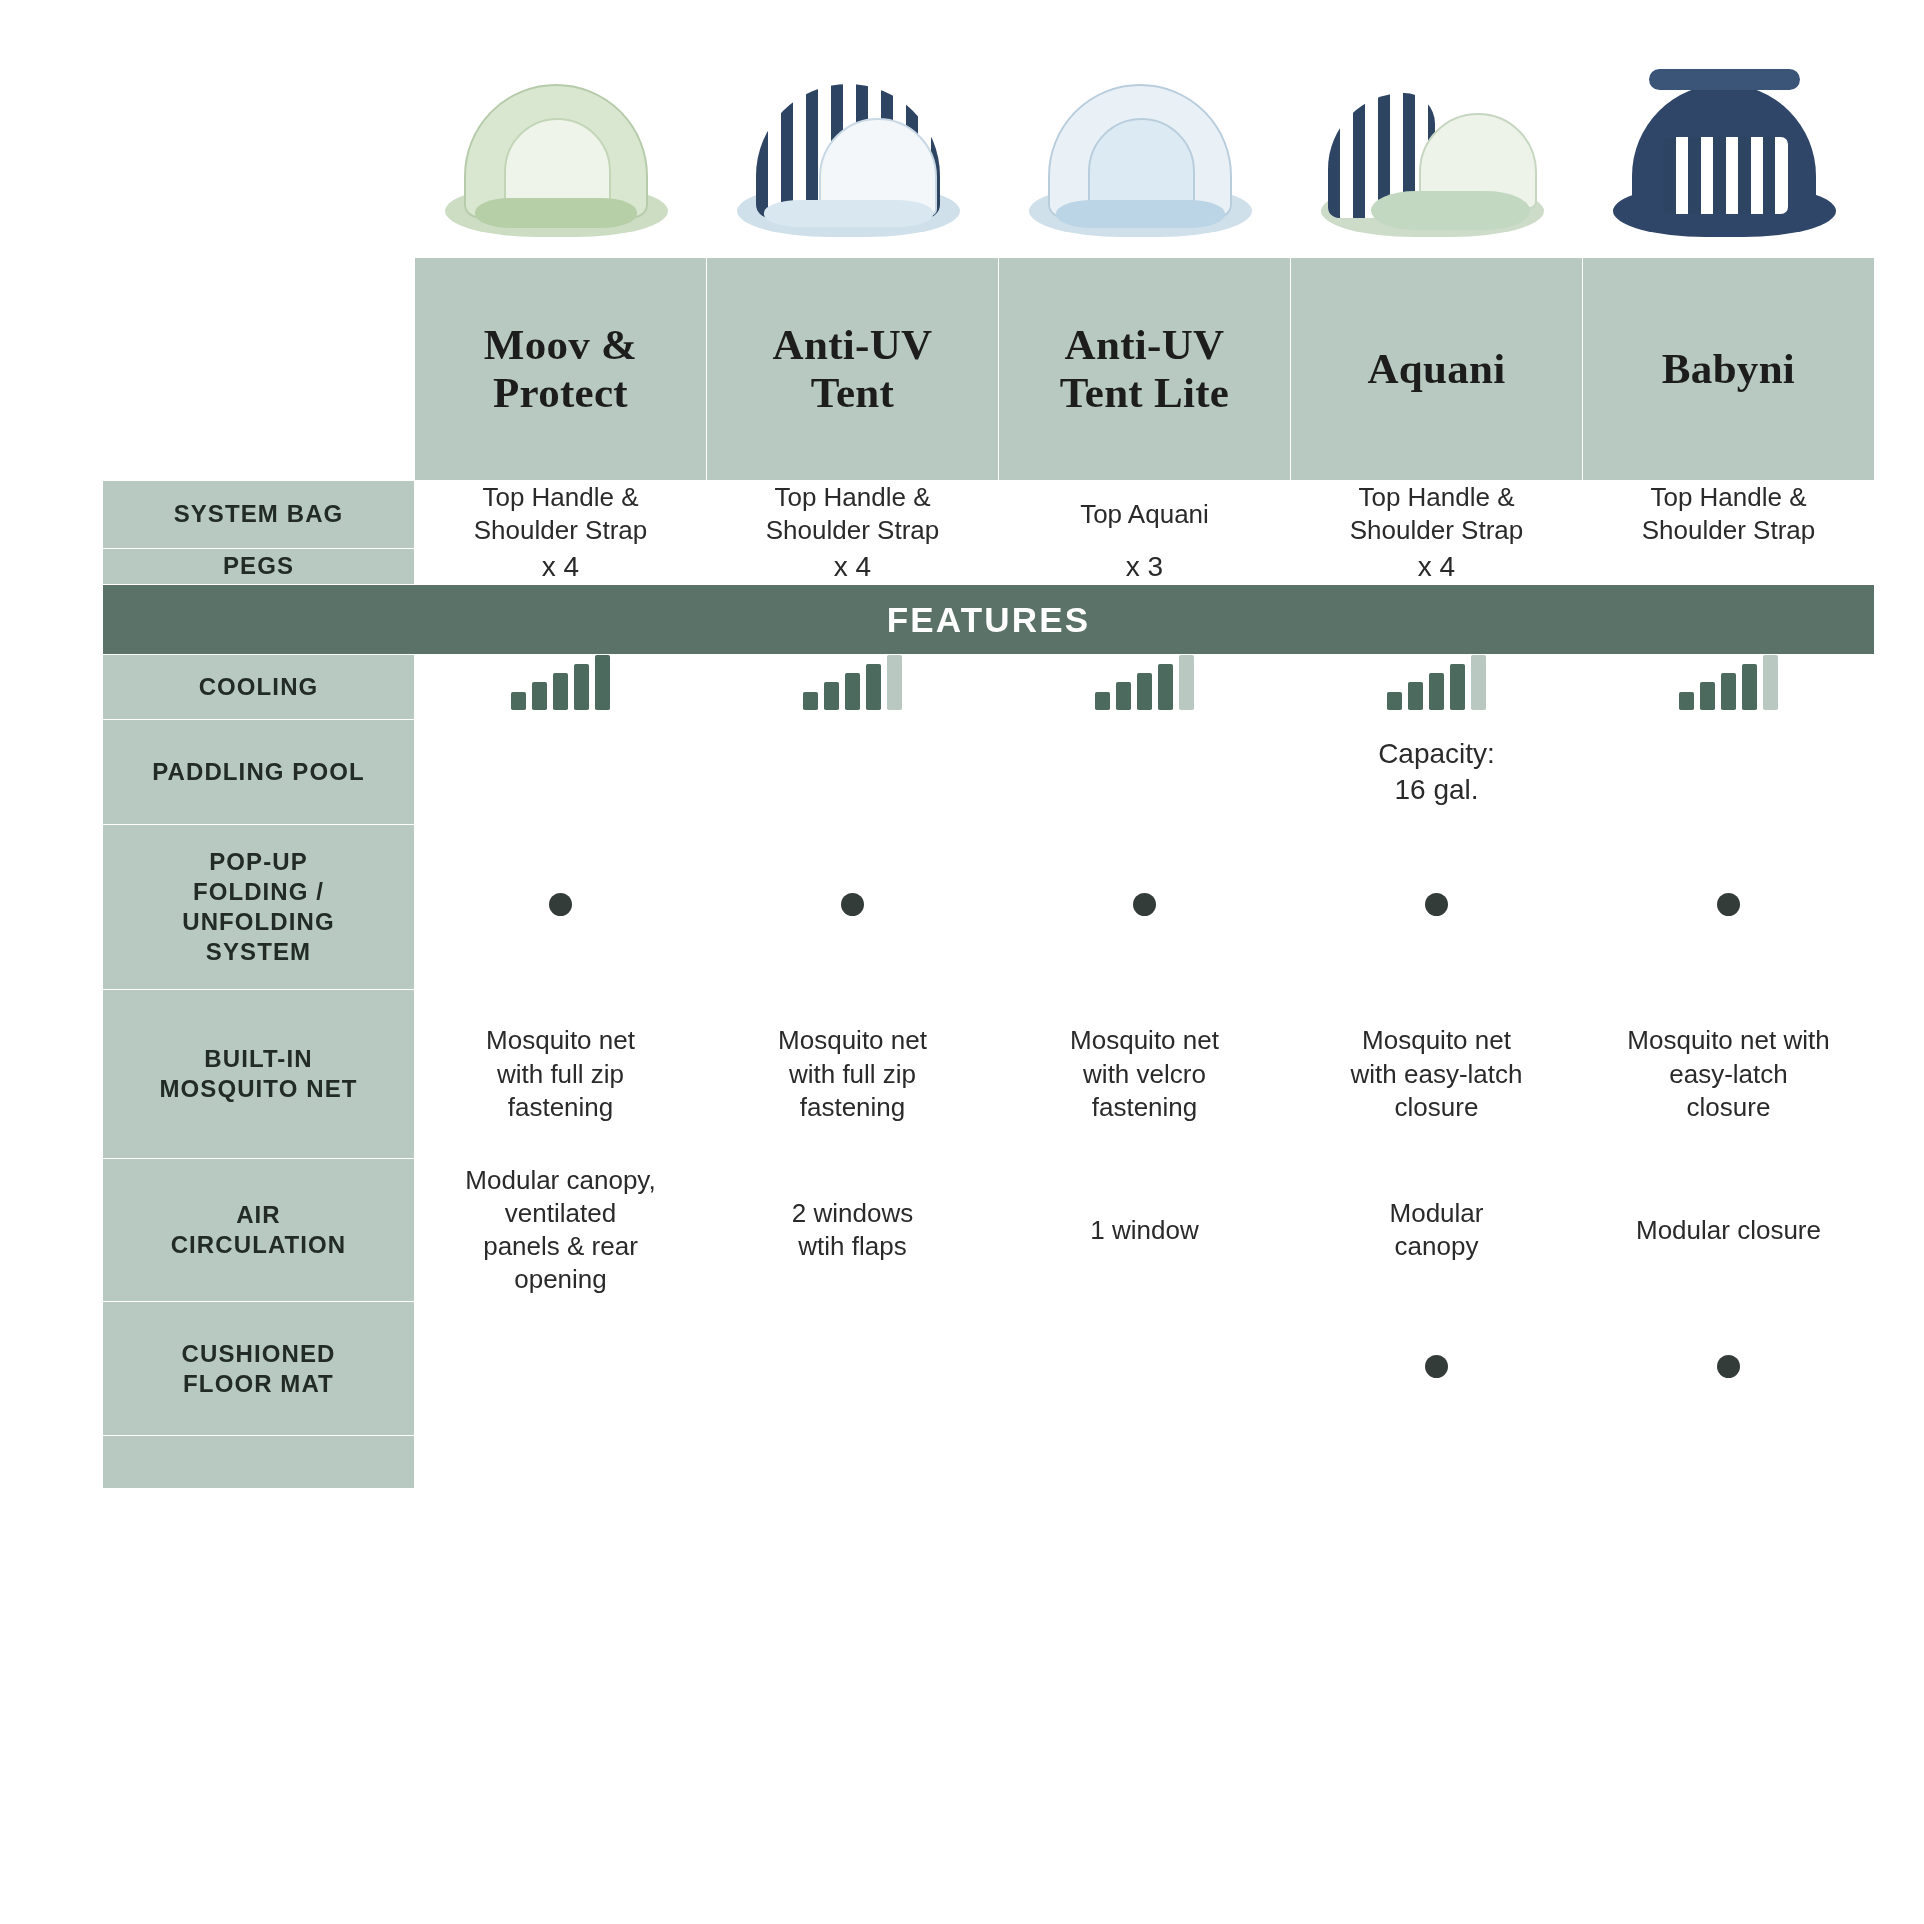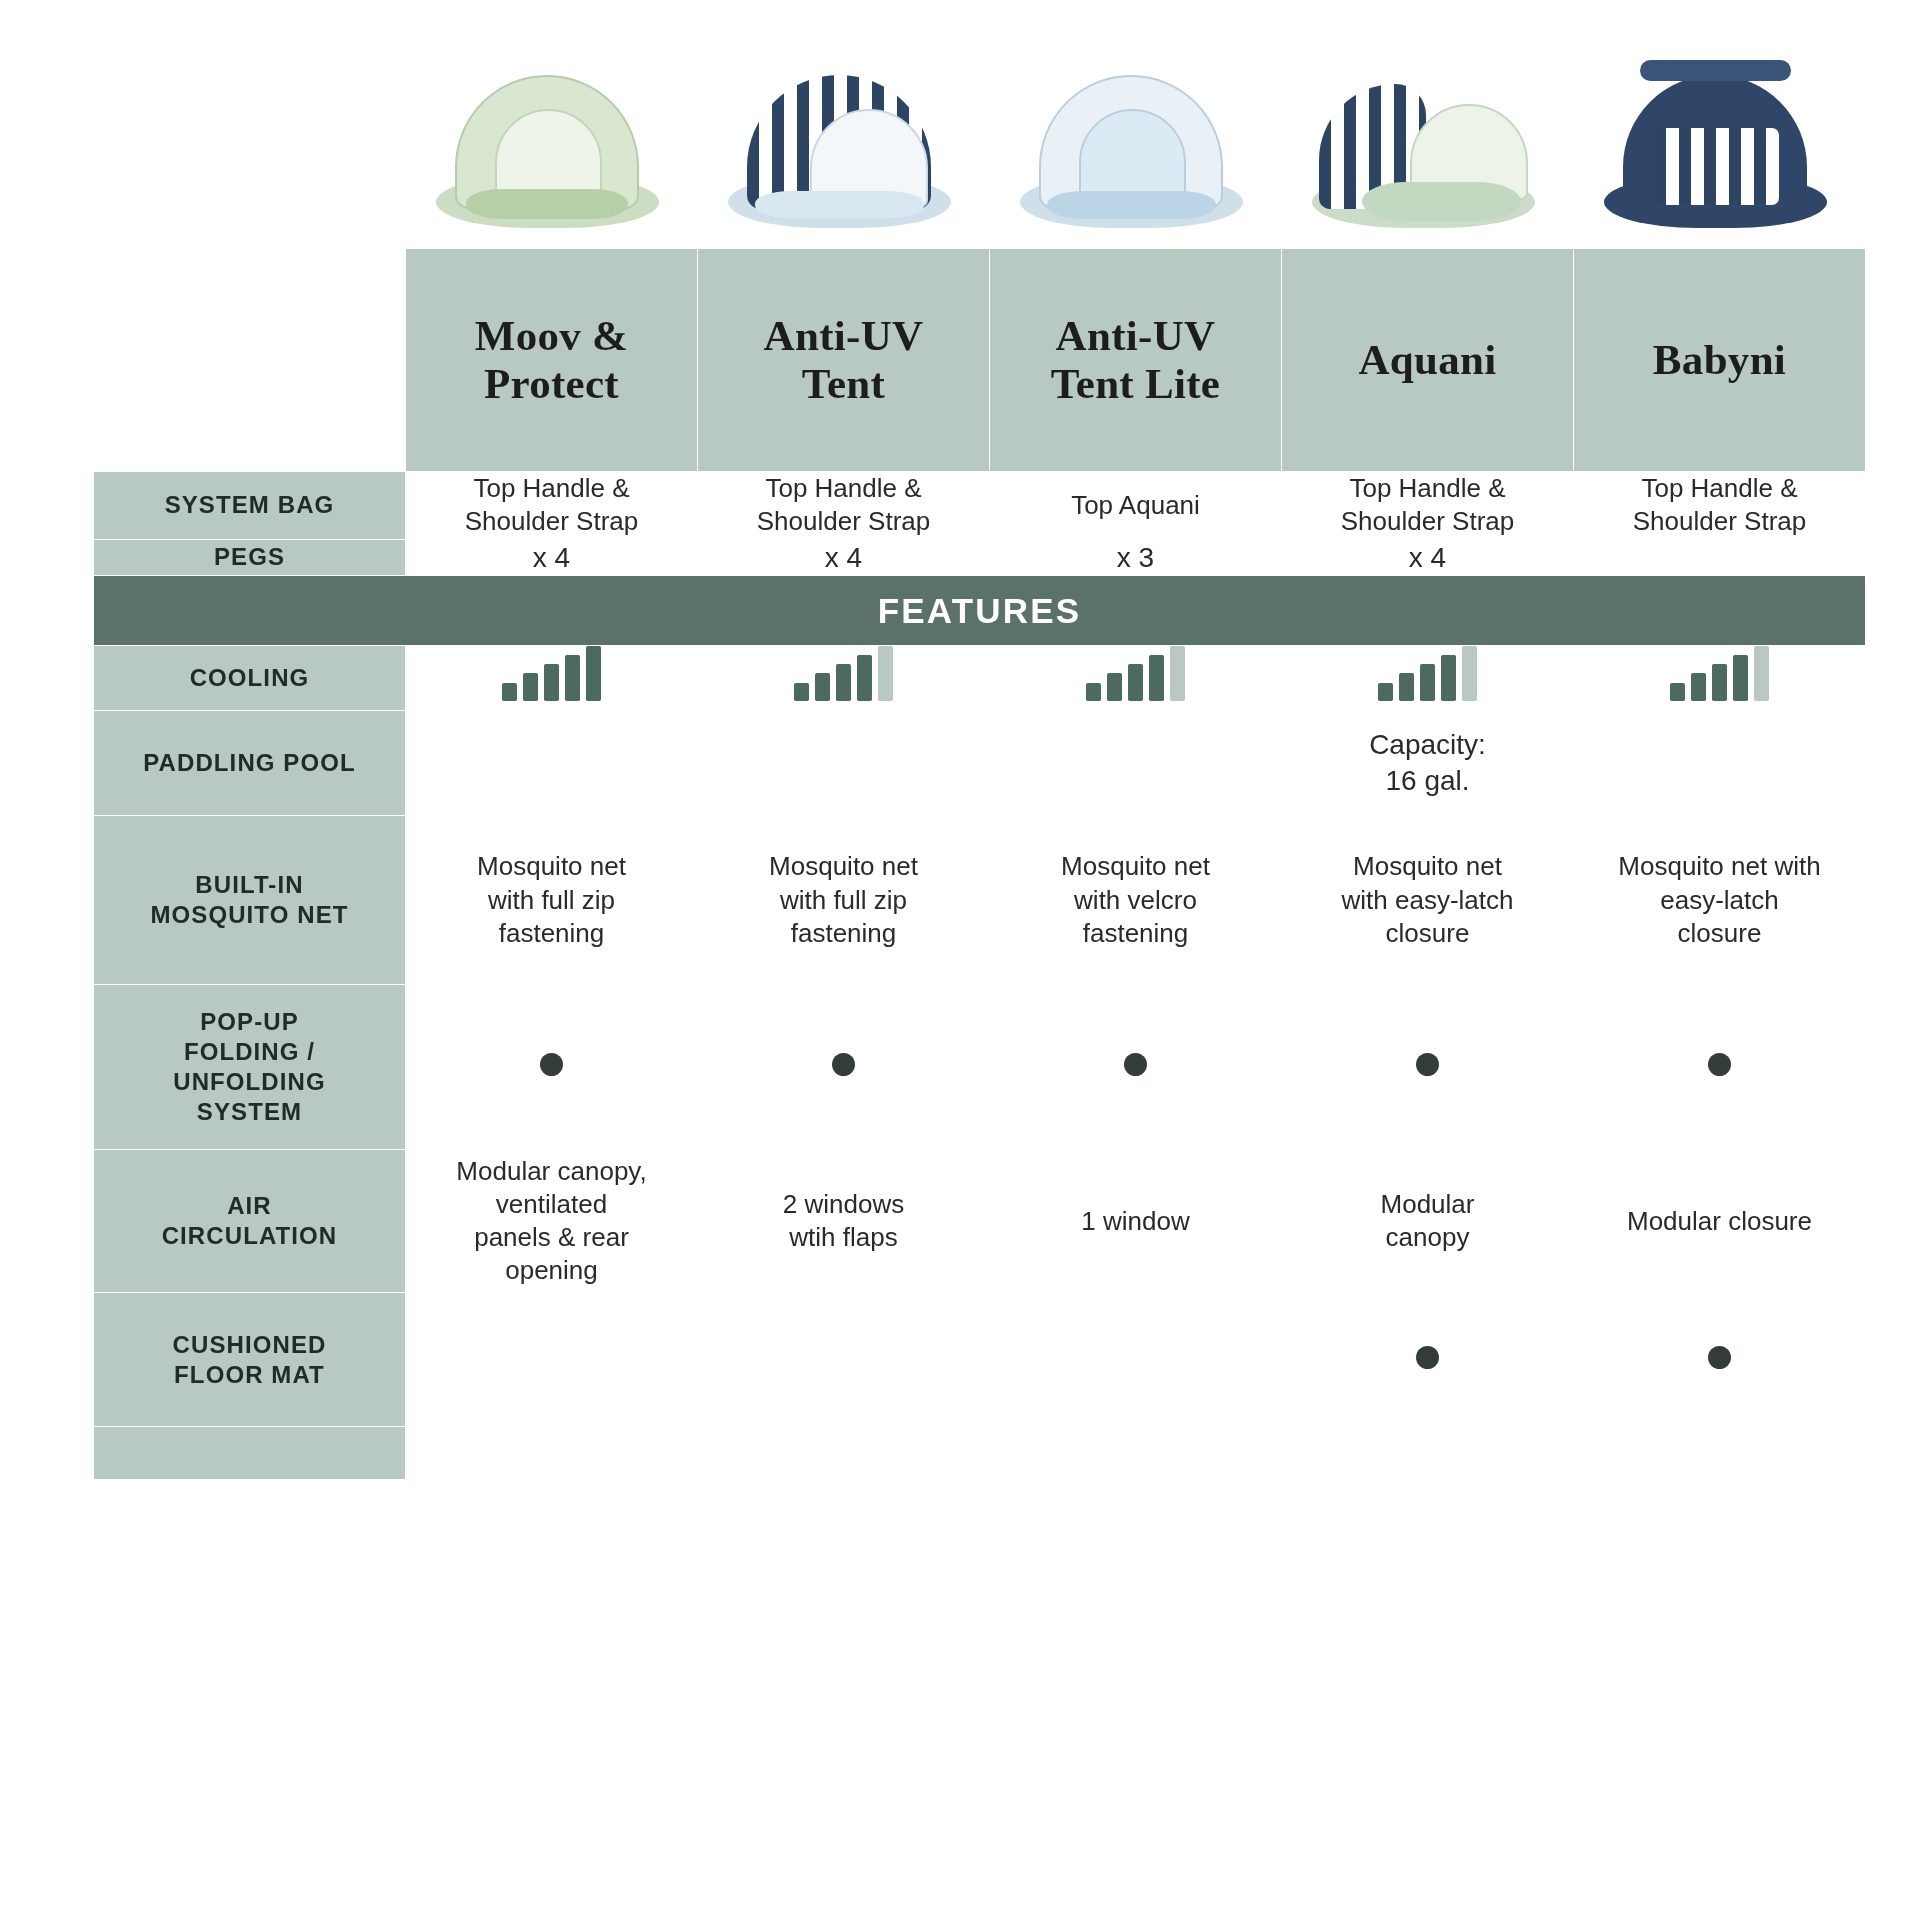--- a/index.html
+++ b/index.html
@@ -7,21 +7,21 @@
     margin: 0; padding: 0;
     width: 1925px; height: 1925px;
     background: #ffffff;
     font-family: "Liberation Sans", sans-serif;
   }
   .page {
     position: relative;
     width: 1925px;
     height: 1925px;
     background: #ffffff;
-    padding: 7px;
+    padding: 16px;
   }
 
   
   .product-row {
     display: flex;
     margin-left: 394px;
     margin-right: 0;
     width: 1461px;
     height: 241px;
     align-items: flex-end;
@@ -311,38 +311,38 @@
     <tr>
       <td class="row-label">PADDLING POOL</td>
       <td class="val" style="height:105px;"></td>
       <td class="val"></td>
       <td class="val"></td>
       <td class="val">Capacity:<br>16 gal.</td>
       <td class="val"></td>
     </tr>
 
     <tr>
+      <td class="row-label">POP-UP<br>FOLDING /<br>UNFOLDING<br>SYSTEM</td>
+      <td class="val" style="height:165px;"><span class="dot"></span></td>
+      <td class="val"><span class="dot"></span></td>
+      <td class="val"><span class="dot"></span></td>
+      <td class="val"><span class="dot"></span></td>
+      <td class="val"><span class="dot"></span></td>
+    </tr>
+
+    <tr>
       <td class="row-label">BUILT-IN<br>MOSQUITO NET</td>
       <td class="val small" style="height:169px;">Mosquito net<br>with full zip<br>fastening</td>
       <td class="val small">Mosquito net<br>with full zip<br>fastening</td>
       <td class="val small">Mosquito net<br>with velcro<br>fastening</td>
       <td class="val small">Mosquito net<br>with easy-latch<br>closure</td>
       <td class="val small">Mosquito net with<br>easy-latch<br>closure</td>
     </tr>
 
     <tr>
-      <td class="row-label">POP-UP<br>FOLDING /<br>UNFOLDING<br>SYSTEM</td>
-      <td class="val" style="height:165px;"><span class="dot"></span></td>
-      <td class="val"><span class="dot"></span></td>
-      <td class="val"><span class="dot"></span></td>
-      <td class="val"><span class="dot"></span></td>
-      <td class="val"><span class="dot"></span></td>
-    </tr>
-
-    <tr>
       <td class="row-label">AIR<br>CIRCULATION</td>
       <td class="val small" style="height:143px;">Modular canopy,<br>ventilated<br>panels &amp; rear<br>opening</td>
       <td class="val small">2 windows<br>wtih flaps</td>
       <td class="val small">1 window</td>
       <td class="val small">Modular<br>canopy</td>
       <td class="val small">Modular closure</td>
     </tr>
 
 
     <tr>

